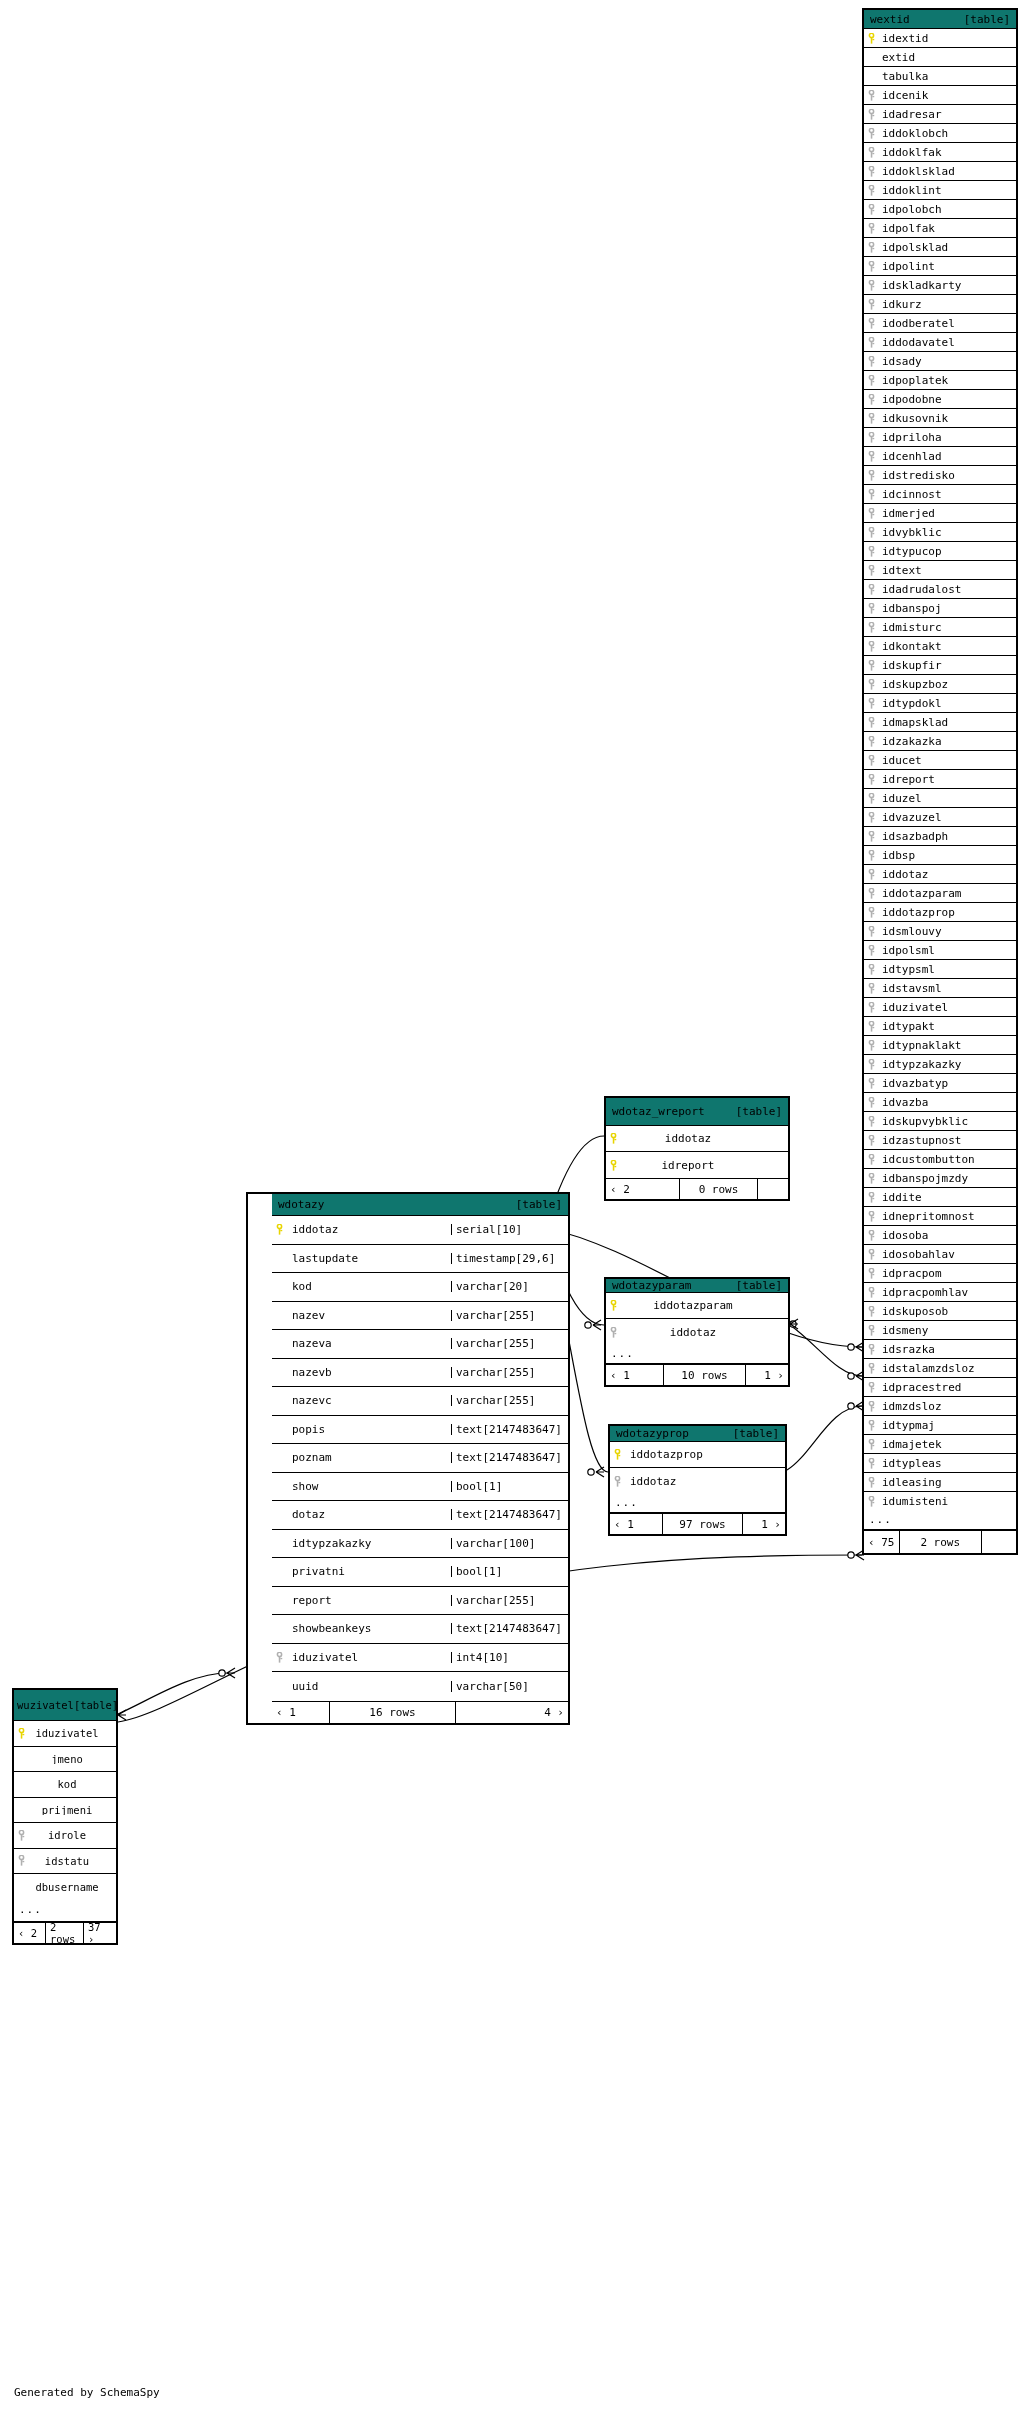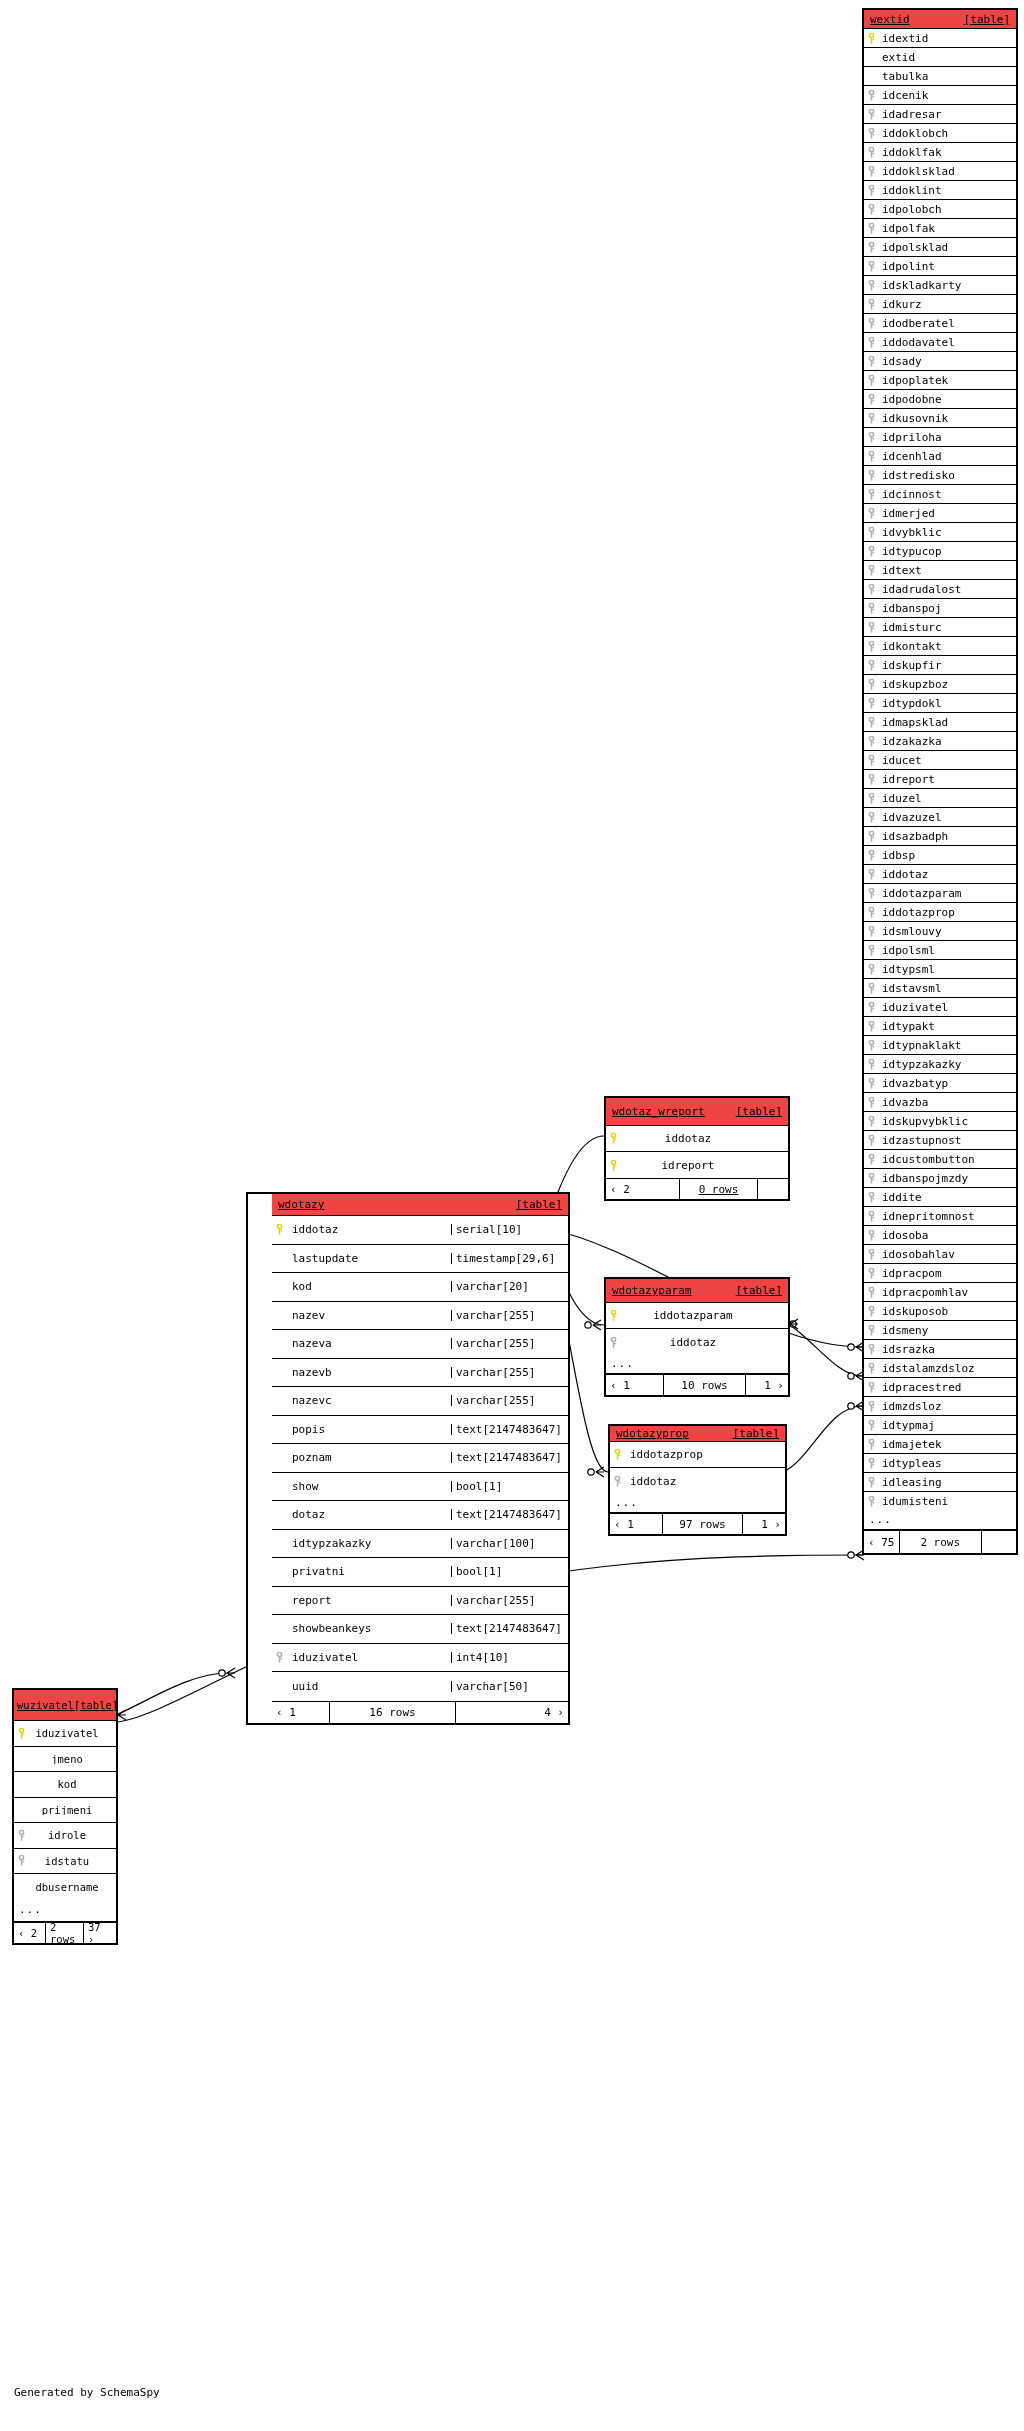--- a/index.html
+++ b/index.html
@@ -13,28 +13,27 @@
 
   .tbl{
     position:absolute;
     border:2px solid #000;
     background:#fff;
     box-sizing:border-box;
     z-index:3;
   }
   .tbl .hdr{
     display:flex;justify-content:space-between;align-items:center;
-    background:#ef4444;
+    background:#0f766e;
     border-bottom:1px solid #000;
     box-sizing:border-box;
     font-size:11px;line-height:1;
     padding:0 6px;
     height:19px;
     white-space:nowrap;
-    text-decoration:underline;
   }
   .tbl .hdr .tname{font-weight:normal;}
   .tbl .hdr .ttag{}
   .row{
     display:flex;align-items:center;
     border-bottom:1px solid #000;
     box-sizing:border-box;
     height:19px;
     font-size:11px;line-height:1;
     white-space:nowrap;
@@ -86,27 +85,27 @@
   #tbl-wdotazy .foot .f-prev{width:58px;}
   #tbl-wdotazy .foot .f-mid{width:0;flex:0 0 126px;justify-content:center;}
   #tbl-wdotazy .foot .f-next{flex:1;}
 
   #tbl-wdotaz_wreport{left:604px;top:1096px;width:186px;}
   #tbl-wdotaz_wreport .row .name{flex:1;text-align:center;padding-right:34px;}
   #tbl-wdotaz_wreport .row{height:26px;}
   #tbl-wdotaz_wreport .hdr{height:28px;}
   #tbl-wdotaz_wreport .foot{height:21px;}
   #tbl-wdotaz_wreport .foot .f-prev{width:74px;}
-  #tbl-wdotaz_wreport .foot .f-mid{flex:0 0 78px;text-decoration:underline;}
+  #tbl-wdotaz_wreport .foot .f-mid{flex:0 0 78px;}
   #tbl-wdotaz_wreport .foot .f-next{flex:1;}
 
   #tbl-wdotazyparam{left:604px;top:1277px;width:186px;}
   #tbl-wdotazyparam .row .name{flex:1;text-align:center;padding-right:24px;}
   #tbl-wdotazyparam .row{height:26px;}
-  #tbl-wdotazyparam .hdr{height:24px;}
+  #tbl-wdotazyparam .hdr{height:14px;}
   #tbl-wdotazyparam .foot{height:21px;}
   #tbl-wdotazyparam .foot .f-prev{width:58px;}
   #tbl-wdotazyparam .foot .f-mid{flex:1;}
   #tbl-wdotazyparam .foot .f-next{width:42px;}
 
   #tbl-wdotazyprop{left:608px;top:1424px;width:179px;}
   #tbl-wdotazyprop .row .name{padding-left:6px;}
   #tbl-wdotazyprop .row{height:26px;}
   #tbl-wdotazyprop .hdr{height:16px;}
   #tbl-wdotazyprop .foot{height:21px;}

